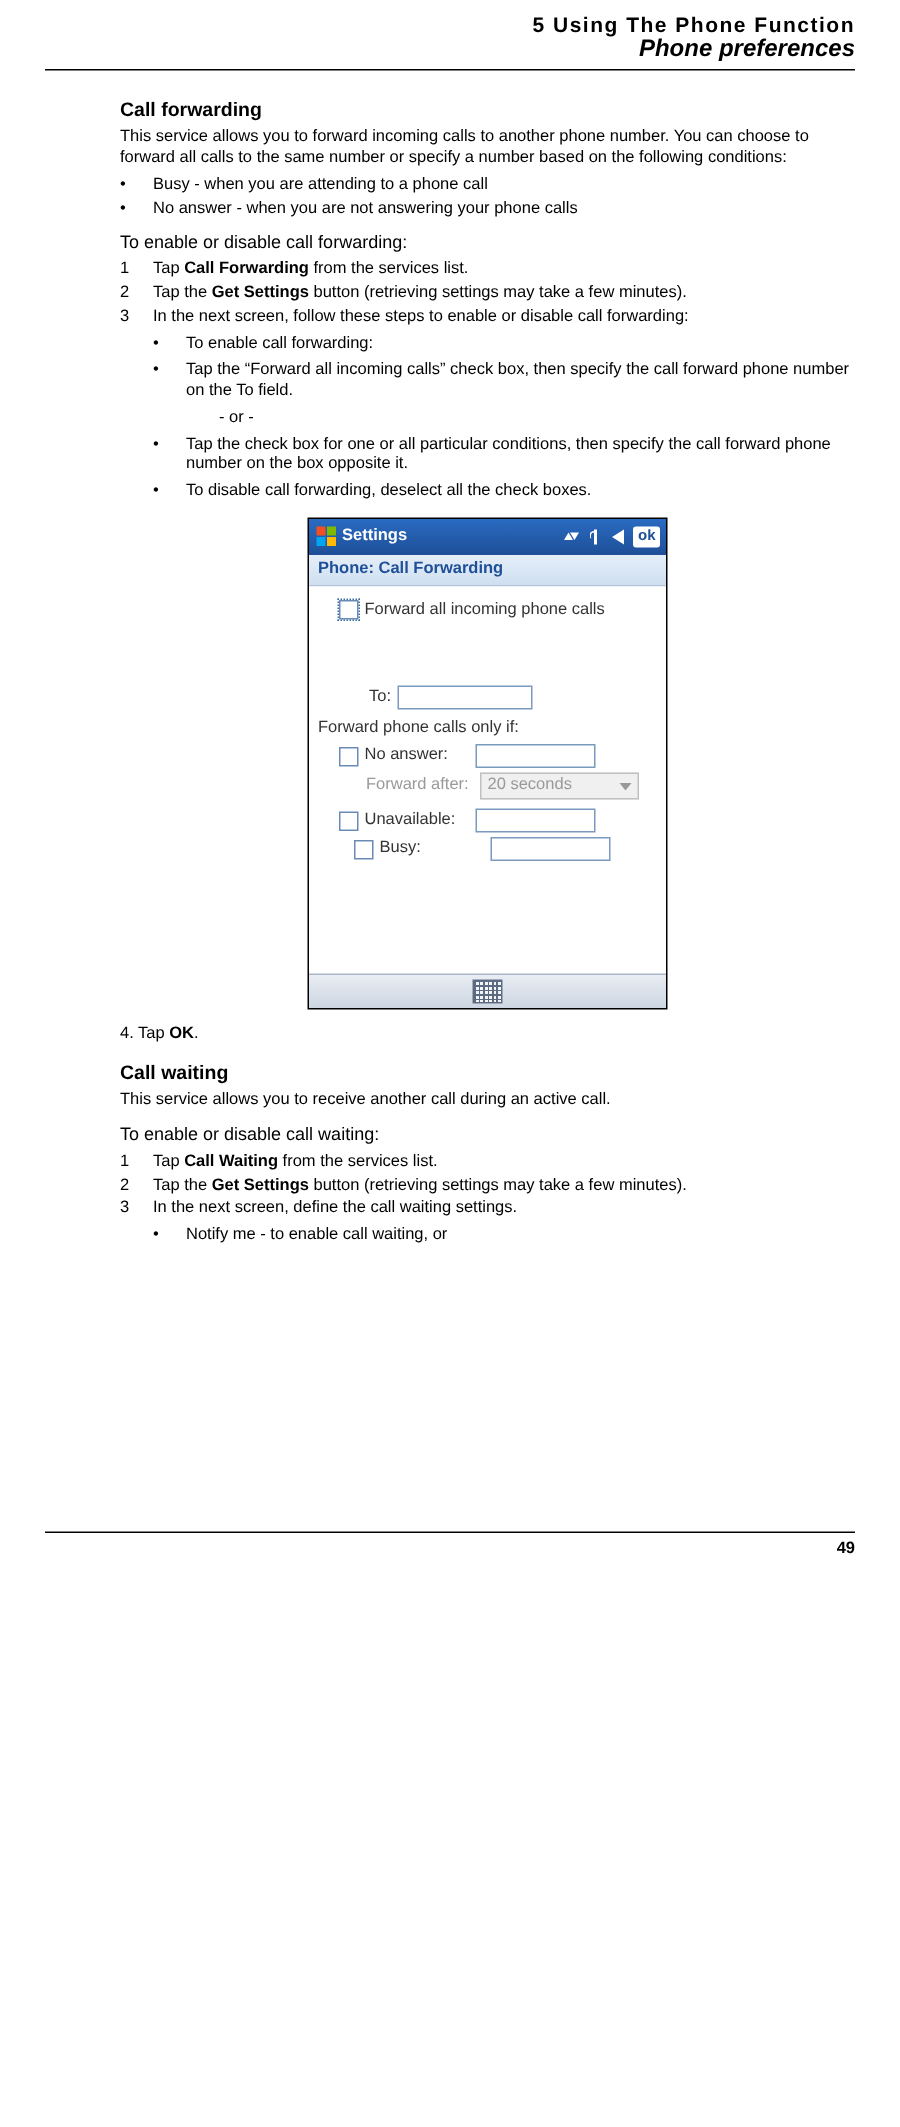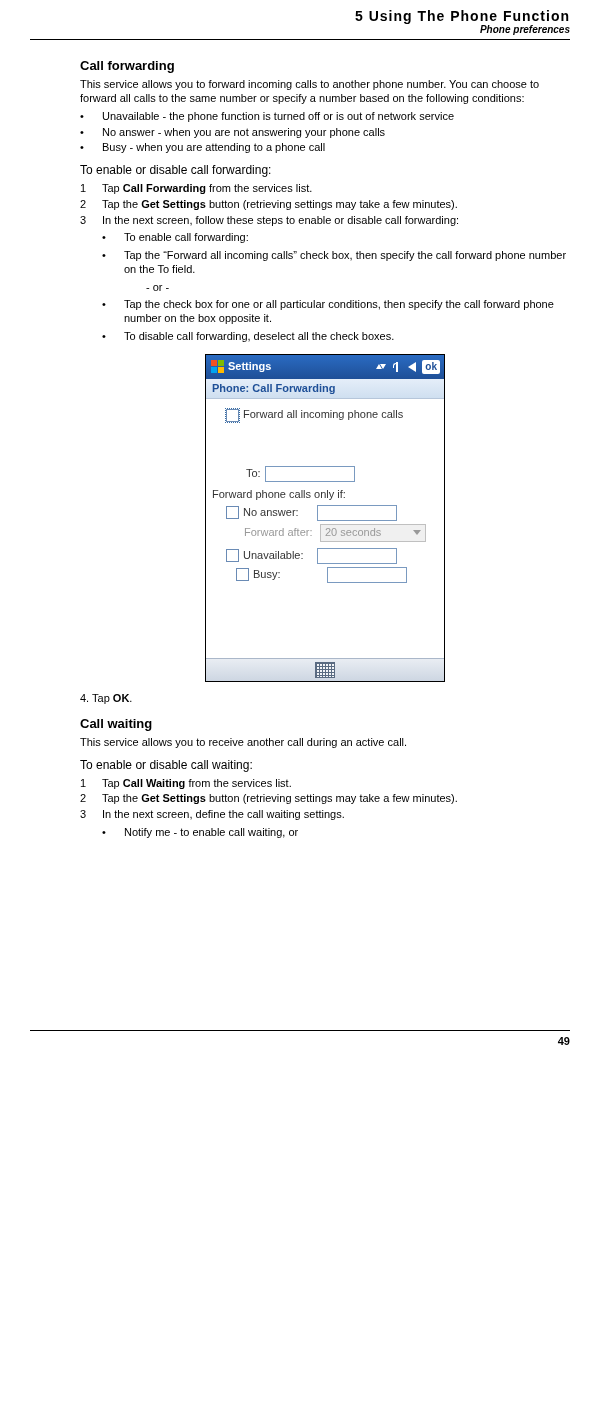--- a/index.html
+++ b/index.html
@@ -16,21 +16,21 @@
   .header-block {
     text-align: right;
     font-weight: bold;
     margin-bottom: 4px;
   }
   .chapter-title {
     font-size: 14px;
     letter-spacing: 1px;
   }
   .chapter-sub {
-    font-size: 10px;
+    font-size: 16px;
     font-style: italic;
   }
   .hr-top {
     border: none;
     border-top: 1.5px solid #000;
     margin: 4px 0 18px 0;
   }
   .hr-bottom {
     border: none;
     border-top: 1.5px solid #000;
@@ -262,27 +262,24 @@
     <div class="chapter-sub">Phone preferences</div>
   </div>
   <hr class="hr-top">
 
   <div class="content">
     <h3 class="section">Call forwarding</h3>
     <div>This service allows you to forward incoming calls to another phone number. You can choose to forward all calls to the same number or specify a number based on the following conditions:</div>
 
     <ul class="bullets">
       <li>
-          <span>Unavailable - the phone function is turned off or is out of network service</span>
+          <span>Busy - when you are attending to a phone call</span>
         </li>
       <li>
           <span>No answer - when you are not answering your phone calls</span>
-        </li>
-      <li>
-          <span>Busy - when you are attending to a phone call</span>
         </li>
     </ul>
 
     <div class="steps-title">To enable or disable call forwarding:</div>
 
     <ol class="steps">
       <li>
         <span class="num">1</span>
         <span>
           <span>Tap </span><span class="bold">Call Forwarding</span><span> from the services list.</span>

